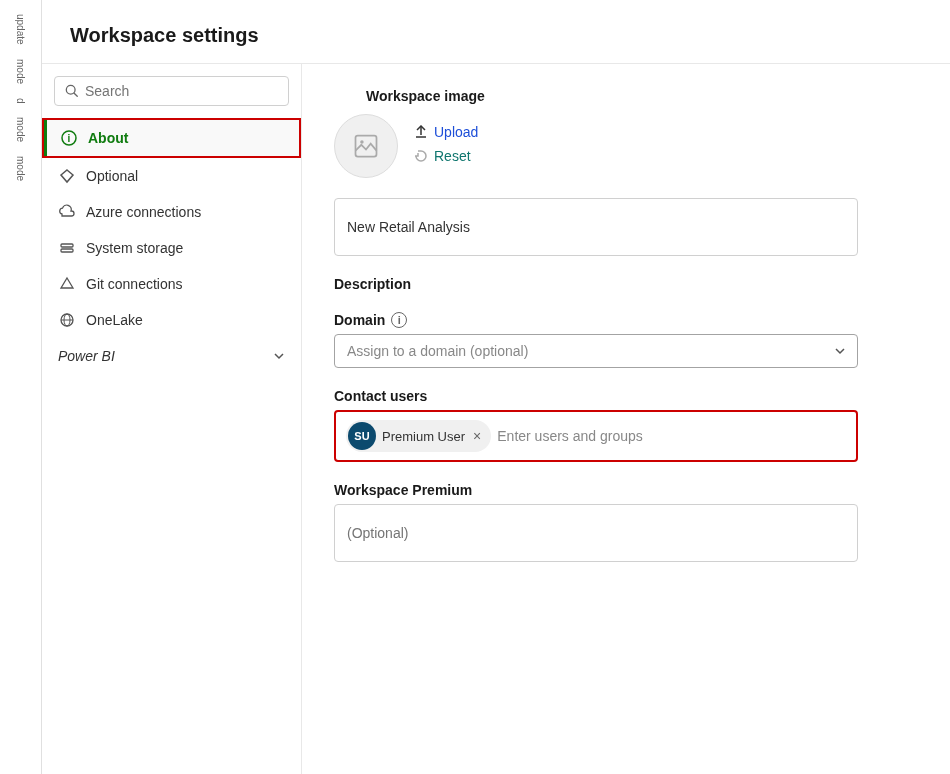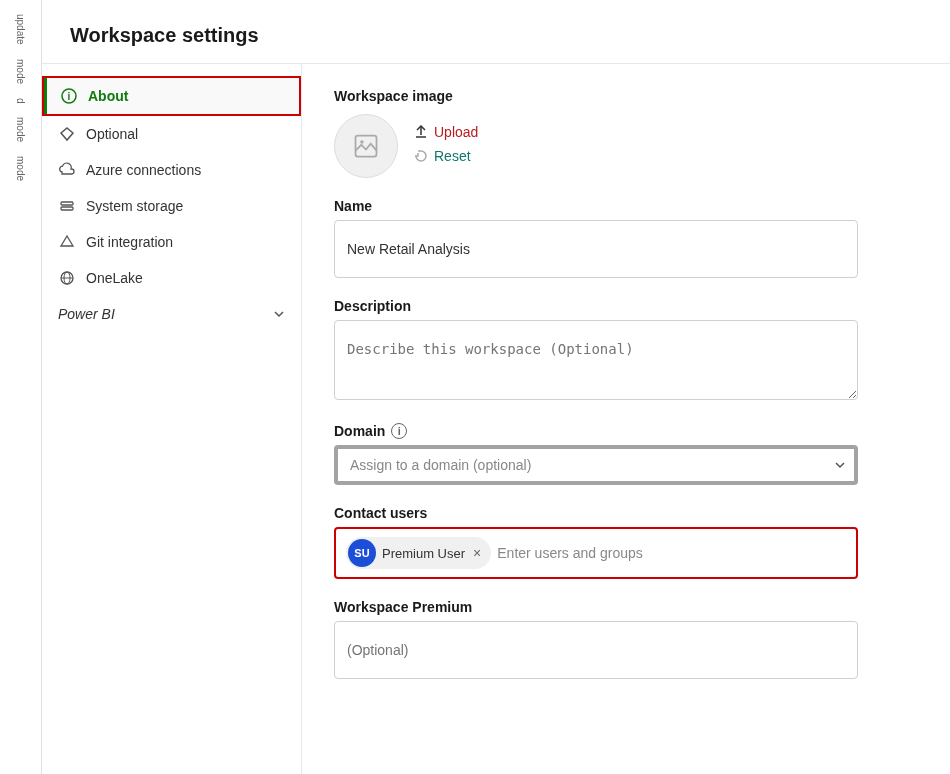--- a/index.html
+++ b/index.html
@@ -201,41 +201,42 @@
       padding-top: 8px;
     }
     .img-action-btn {
       display: flex;
       align-items: center;
       gap: 6px;
       background: none;
       border: none;
       cursor: pointer;
       font-size: 14px;
-      color: #b91c1c;
+      color: #1d4ed8;
       padding: 2px 0;
     }
     .img-action-btn.disabled {
       color: #aaa;
       cursor: default;
     }
 
     .image-label {
       font-size: 14px;
       font-weight: 600;
       color: #1a1a1a;
       margin-bottom: 10px;
+      margin-left: 32px;
     }
     .domain-wrapper {
       position: relative;
       max-width: 524px;
     }
     .domain-wrapper select {
       width: 100%;
-      border: 4px solid #a3a3a3;
+      border: 1px solid #a3a3a3;
       border-radius: 4px;
       padding: 8px 12px;
       font-size: 14px;
       outline: none;
       color: #888;
       appearance: none;
       background: #fff;
       cursor: pointer;
     }
     .domain-chevron {
@@ -263,21 +264,21 @@
       align-items: center;
       gap: 6px;
       background: #f0f0f0;
       border-radius: 16px;
       padding: 2px 8px 2px 2px;
     }
     .user-avatar {
       width: 28px;
       height: 28px;
       border-radius: 50%;
-      background: #1d4ed8;
+      background: #0c4a6e;
       color: #fff;
       font-size: 11px;
       font-weight: 600;
       display: flex;
       align-items: center;
       justify-content: center;
       flex-shrink: 0;
     }
     .user-name {
       font-size: 13px;
@@ -325,20 +326,27 @@
 <div class="main-panel">
 
   <div class="ws-header">
     <h1>Workspace settings</h1>
   </div>
 
   <div class="content-area">
 
     <div class="sidebar">
 
+      <div class="search-box">
+        <svg class="search-icon-svg" width="14" height="14" viewBox="0 0 16 16" fill="none">
+          <circle cx="6.5" cy="6.5" r="5" stroke="#666" stroke-width="1.5"></circle>
+          <line x1="10.5" y1="10.5" x2="14" y2="14" stroke="#666" stroke-width="1.5" stroke-linecap="round"></line>
+        </svg>
+        <input type="text" value="" placeholder="Search" style="">
+      </div>
 
       <div class="nav-item active">
         <div class="active-bar"></div>
         <span class="nav-icon">
           <svg width="16" height="16" viewBox="0 0 16 16" fill="none">
             <circle cx="8" cy="8" r="7" stroke="#107c10" stroke-width="1.5"></circle>
             <text x="8" y="12" text-anchor="middle" font-size="10" fill="#107c10" font-weight="bold">i</text>
           </svg>
         </span>
         <span class="nav-label">About</span>
@@ -371,21 +379,21 @@
         </span>
         <span class="nav-label">System storage</span>
       </div>
 
       <div class="nav-item">
         <span class="nav-icon">
           <svg width="16" height="16" viewBox="0 0 16 16" fill="none">
             <polygon points="8,2 14,12 2,12" stroke="#555" stroke-width="1.3" fill="none"></polygon>
           </svg>
         </span>
-        <span class="nav-label">Git integration</span>
+        <span class="nav-label">Git connections</span>
       </div>
 
       <div class="nav-item">
         <span class="nav-icon">
           <svg width="16" height="16" viewBox="0 0 16 16" fill="none">
             <circle cx="8" cy="8" r="6" stroke="#555" stroke-width="1.3"></circle>
             <ellipse cx="8" cy="8" rx="3" ry="6" stroke="#555" stroke-width="1"></ellipse>
             <line x1="2" y1="8" x2="14" y2="8" stroke="#555" stroke-width="1"></line>
           </svg>
         </span>
@@ -426,27 +434,25 @@
             <svg width="14" height="14" viewBox="0 0 14 14" fill="none">
               <path d="M2 7a5 5 0 105-5H4" stroke="#aaa" stroke-width="1.5" fill="none"></path>
               <polyline points="4,4 4,7 1,7" stroke="#aaa" stroke-width="1.5" fill="none"></polyline>
             </svg>
             <span style="color:#0f766e">Reset</span>
           </button>
         </div>
       </div>
 
       <div class="field-group">
-        <div class="field-label">Name</div>
         <input type="text" class="text-input" value="New Retail Analysis" style="">
       </div>
 
       <div class="field-group">
         <div class="field-label">Description</div>
-        <textarea class="text-input" placeholder="Describe this workspace (Optional)" style=""></textarea>
       </div>
 
       <div class="field-group">
         <div class="field-label">
           <span>Domain</span>
           <span class="info-icon">i</span>
         </div>
         <div class="domain-wrapper">
           <select>
             <option value="">Assign to a domain (optional)</option>

